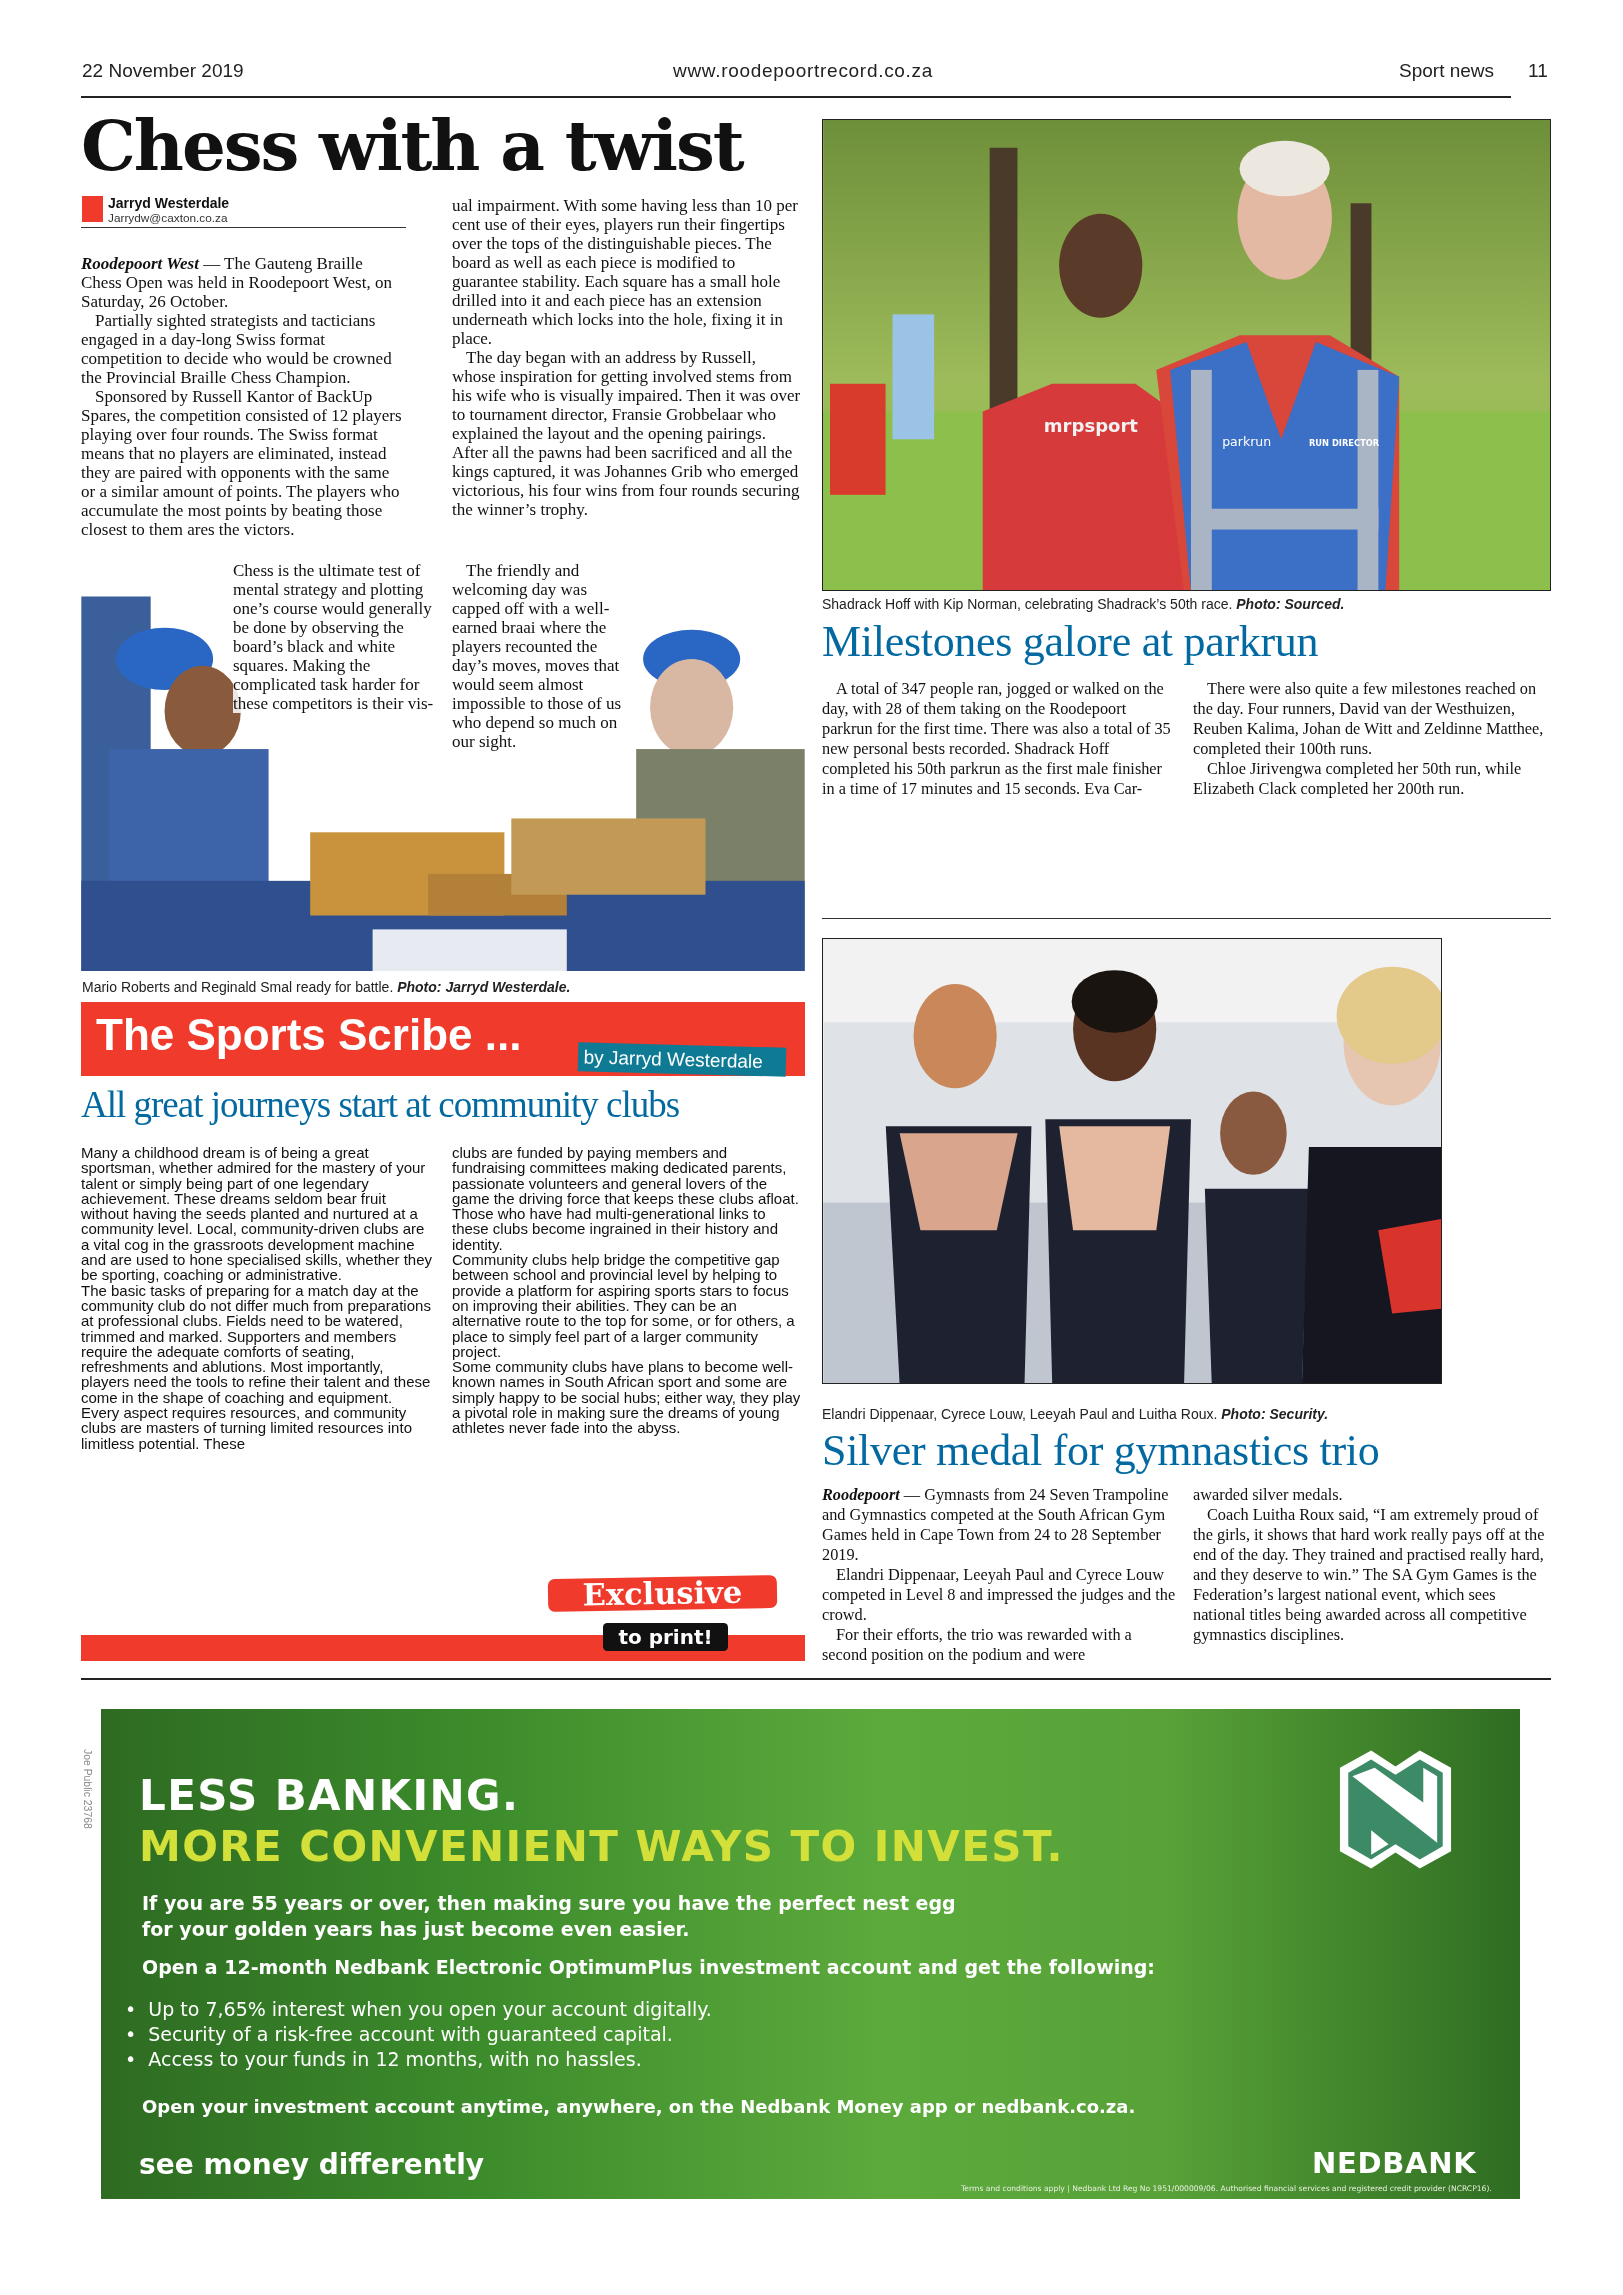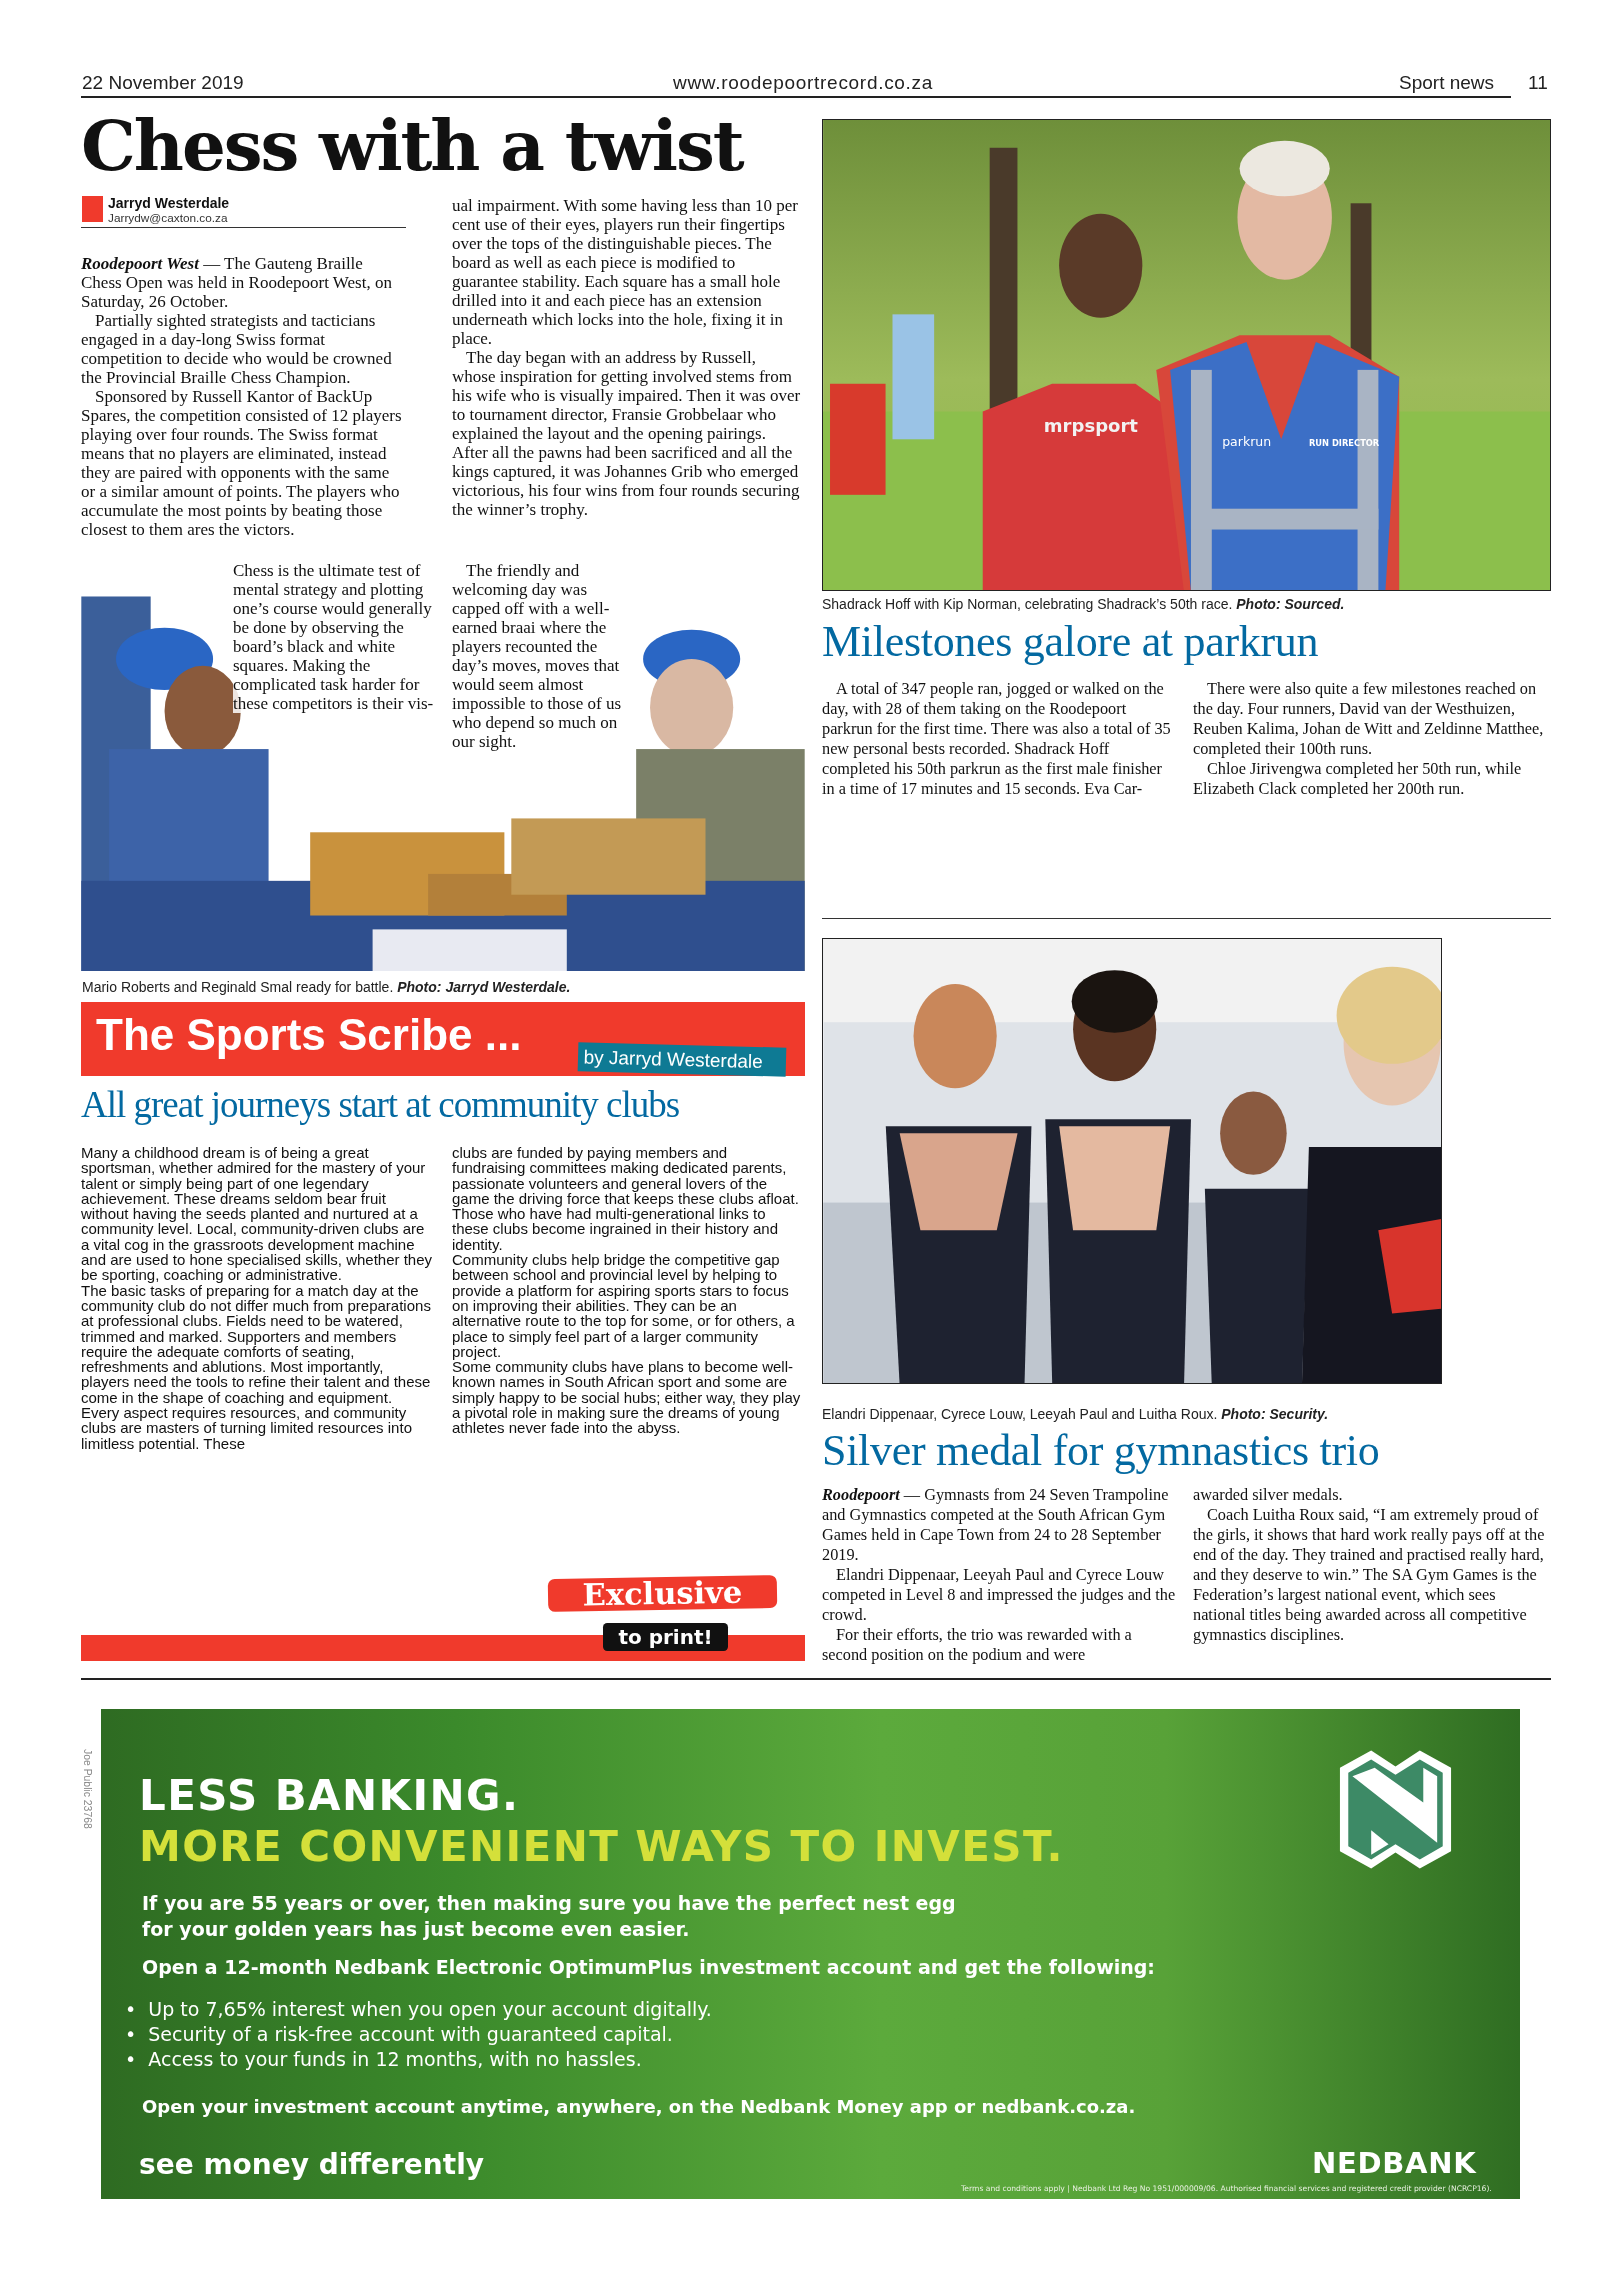--- a/index.html
+++ b/index.html
@@ -1,21 +1,21 @@
 <!DOCTYPE html>
 <html style="font-size:11px"><head>
 <meta charset="utf-8">
 <style>
   * { box-sizing: border-box; margin: 0; padding: 0; }
   html, body { width: 1624px; height: 2295px; background: #ffffff; overflow: hidden; }
   body { position: relative; font-family: "Liberation Serif", serif; color: #111; }
   .abs { position: absolute; }
 
   
-  .hdr { font-family: "Liberation Sans", sans-serif; font-size: 19px; color: #222; top: 72px; }
+  .hdr { font-family: "Liberation Sans", sans-serif; font-size: 19px; color: #222; top: 60px; }
   .hdr-rule { left: 81px; top: 96px; width: 1430px; height: 2.1px; background: #222; }
 
   
   .title-chess { left: 81px; top: 111px; font-family: "DejaVu Serif", serif; font-weight: 900; font-size: 69px; letter-spacing: -2.1px; color: #111; line-height: 1; }
   .byline-box { left: 82px; top: 196px; width: 21px; height: 26px; background: #f03a2c; }
   .byline-name { left: 108px; top: 195px; font-family: "Liberation Sans", sans-serif; font-weight: bold; font-size: 14px; }
   .byline-email { left: 108px; top: 211px; font-family: "Liberation Sans", sans-serif; font-size: 11.8px; color: #333; }
   .byline-rule { left: 81px; top: 227px; width: 325px; height: 1.4px; background: #333; }
 
   .serif-col { font-family: "Liberation Serif", serif; font-size: 17px; line-height: 19px; color: #111; }

